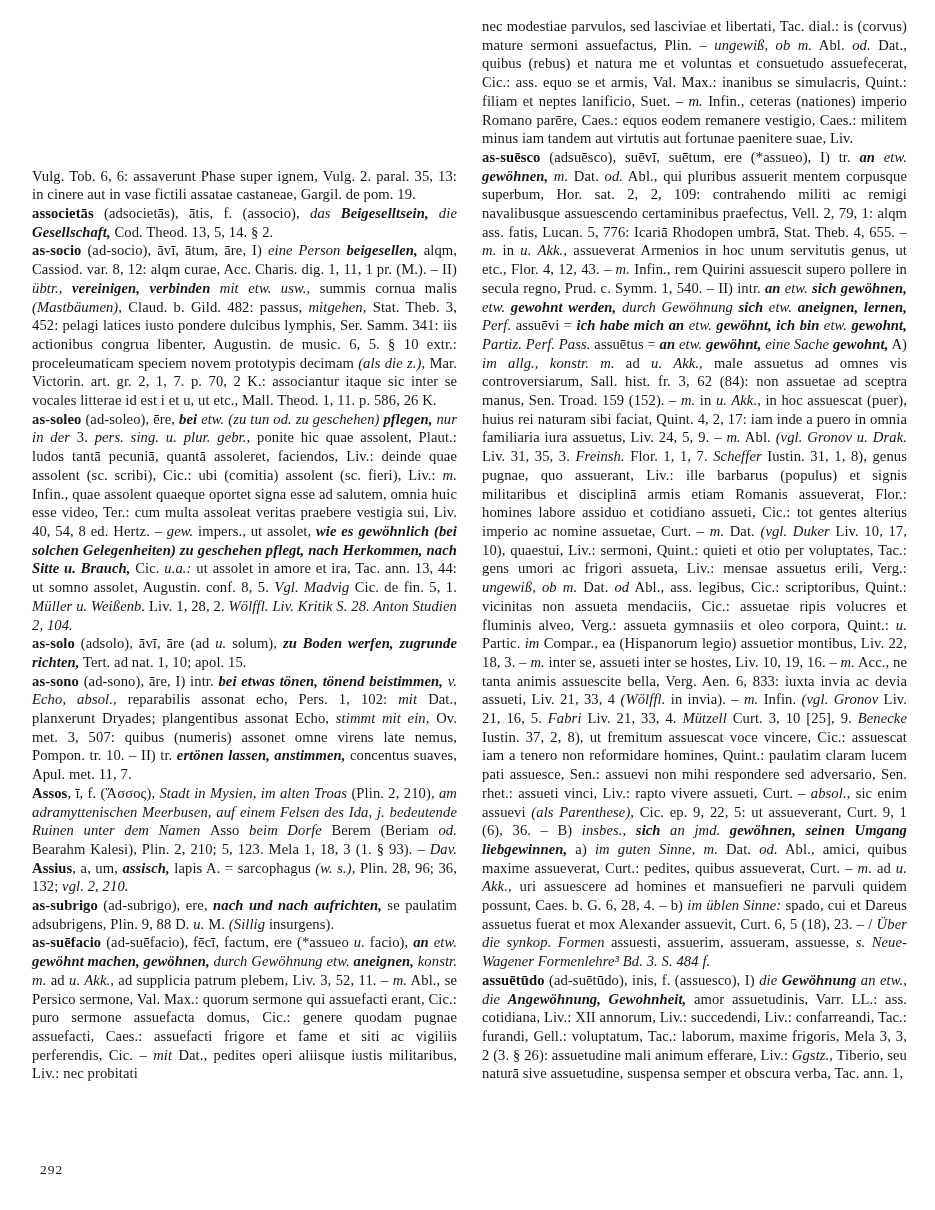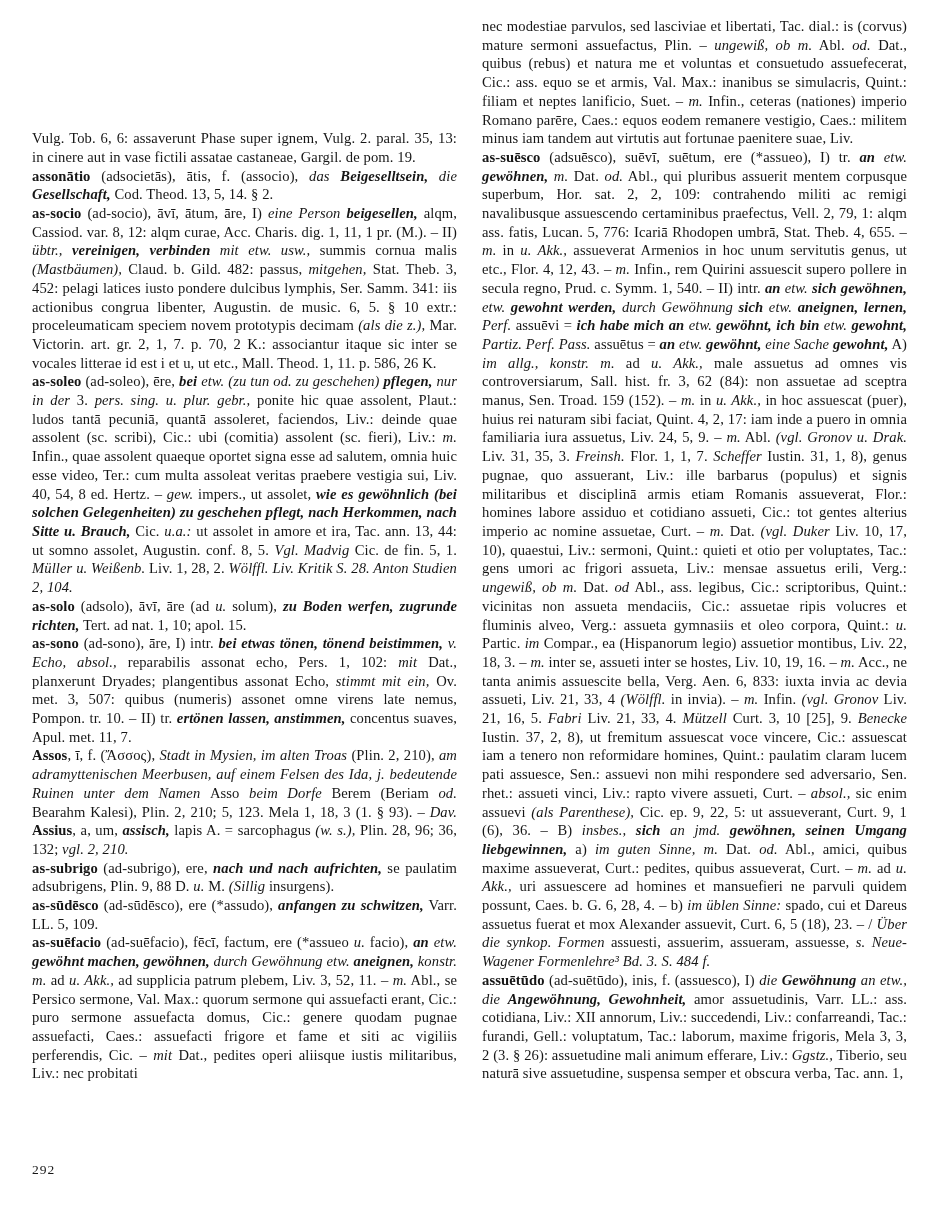--- a/index.html
+++ b/index.html
@@ -31,41 +31,40 @@
   }
   .col p.entry {
     margin: 0;
     text-indent: 0;
   }
   .b  { font-weight: bold; }
   .i  { font-style: italic; }
   .bi { font-weight: bold; font-style: italic; margin-top: 10px; }
   .pageno {
     position: absolute;
-    left: 32px;
+    left: 40px;
     bottom: 32px;
     font-size: 13.5px;
     letter-spacing: 1px;
   }
 </style>
 </head>
 <body>
 
 <div class="page">
   <div class="columns">
     <div class="col">
         <p class="entry"><span>Vulg. Tob. 6, 6: assaverunt Phase super ignem, Vulg. 2. paral. 35, 13: in cinere aut in vase fictili assatae castaneae, Gargil. de pom. 19.</span></p>
-        <p class="entry"><span class="b">assonātio</span><span> (adsocietās), ātis, f. (associo), </span><span class="i">das </span><span class="bi">Beigeselltsein,</span><span class="i"> die </span><span class="bi">Gesellschaft,</span><span> Cod. Theod. 13, 5, 14. § 2.</span></p>
+        <p class="entry"><span class="b">associetās</span><span> (adsocietās), ātis, f. (associo), </span><span class="i">das </span><span class="bi">Beigeselltsein,</span><span class="i"> die </span><span class="bi">Gesellschaft,</span><span> Cod. Theod. 13, 5, 14. § 2.</span></p>
         <p class="entry"><span class="b">as-socio</span><span> (ad-socio), āvī, ātum, āre, I) </span><span class="i">eine Person </span><span class="bi">beigesellen,</span><span> alqm, Cassiod. var. 8, 12: alqm curae, Acc. Charis. dig. 1, 11, 1 pr. (M.). – II) </span><span class="i">übtr., </span><span class="bi">vereinigen, verbinden </span><span class="i">mit etw. usw.,</span><span> summis cornua malis </span><span class="i">(Mastbäumen),</span><span> Claud. b. Gild. 482: passus, </span><span class="i">mitgehen,</span><span> Stat. Theb. 3, 452: pelagi latices iusto pondere dulcibus lymphis, Ser. Samm. 341: iis actionibus congrua libenter, Augustin. de music. 6, 5. § 10 extr.: proceleumaticam speciem novem prototypis decimam </span><span class="i">(als die z.),</span><span> Mar. Victorin. art. gr. 2, 1, 7. p. 70, 2 K.: associantur itaque sic inter se vocales litterae id est i et u, ut etc., Mall. Theod. 1, 11. p. 586, 26 K.</span></p>
         <p class="entry"><span class="b">as-soleo</span><span> (ad-soleo), ēre, </span><span class="bi">bei </span><span class="i">etw. (zu tun od. zu geschehen) </span><span class="bi">pflegen, </span><span class="i">nur in der </span><span>3. </span><span class="i">pers. sing. u. plur. gebr.,</span><span> ponite hic quae assolent, Plaut.: ludos tantā pecuniā, quantā assoleret, faciendos, Liv.: deinde quae assolent (sc. scribi), Cic.: ubi (comitia) assolent (sc. fieri), Liv.: </span><span class="i">m.</span><span> Infin., quae assolent quaeque oportet signa esse ad salutem, omnia huic esse video, Ter.: cum multa assoleat veritas praebere vestigia sui, Liv. 40, 54, 8 ed. Hertz. – </span><span class="i">gew.</span><span> impers., ut assolet, </span><span class="bi">wie es gewöhnlich (bei solchen Gelegenheiten) zu geschehen pflegt, nach Herkommen, nach Sitte u. Brauch,</span><span> Cic. </span><span class="i">u.a.:</span><span> ut assolet in amore et ira, Tac. ann. 13, 44: ut somno assolet, Augustin. conf. 8, 5. </span><span class="i">Vgl. Madvig </span><span>Cic. de fin. 5, 1. </span><span class="i">Müller u. Weißenb. </span><span>Liv. 1, 28, 2. </span><span class="i">Wölffl. Liv. Kritik S. 28. Anton Studien 2, 104.</span></p>
         <p class="entry"><span class="b">as-solo</span><span> (adsolo), āvī, āre (ad </span><span class="i">u.</span><span> solum), </span><span class="bi">zu Boden werfen, zugrunde richten,</span><span> Tert. ad nat. 1, 10; apol. 15.</span></p>
         <p class="entry"><span class="b">as-sono</span><span> (ad-sono), āre, I) intr. </span><span class="bi">bei etwas tönen, tönend beistimmen, </span><span class="i">v. Echo, absol.,</span><span> reparabilis assonat echo, Pers. 1, 102: </span><span class="i">mit </span><span>Dat., planxerunt Dryades; plangentibus assonat Echo, </span><span class="i">stimmt mit ein,</span><span> Ov. met. 3, 507: quibus (numeris) assonet omne virens late nemus, Pompon. tr. 10. – II) tr. </span><span class="bi">ertönen lassen, anstimmen,</span><span> concentus suaves, Apul. met. 11, 7.</span></p>
         <p class="entry"><span class="b">Assos</span><span>, ī, f. (Ἄσσος), </span><span class="i">Stadt in Mysien, im alten Troas </span><span>(Plin. 2, 210), </span><span class="i">am adramyttenischen Meerbusen, auf einem Felsen des Ida, j. bedeutende Ruinen unter dem Namen </span><span>Asso </span><span class="i">beim Dorfe </span><span>Berem (Beriam </span><span class="i">od.</span><span> Bearahm Kalesi), Plin. 2, 210; 5, 123. Mela 1, 18, 3 (1. § 93). – </span><span class="i">Dav. </span><span class="b">Assius</span><span>, a, um, </span><span class="bi">assisch,</span><span> lapis A. = sarcophagus </span><span class="i">(w. s.),</span><span> Plin. 28, 96; 36, 132; </span><span class="i">vgl. 2, 210.</span></p>
         <p class="entry"><span class="b">as-subrigo</span><span> (ad-subrigo), ere, </span><span class="bi">nach und nach aufrichten,</span><span> se paulatim adsubrigens, Plin. 9, 88 D. </span><span class="i">u.</span><span> M. </span><span class="i">(Sillig</span><span> insurgens).</span></p>
-        <p class="entry"><span class="b">as-sūdēsco</span><span> (ad-sūdēsco), ere (*assudo), </span><span class="bi">anfangen zu schwitzen,</span><span> Varr. LL. 5, 109.</span></p>
         <p class="entry"><span class="b">as-suēfacio</span><span> (ad-suēfacio), fēcī, factum, ere (*assueo </span><span class="i">u.</span><span> facio), </span><span class="bi">an </span><span class="i">etw. </span><span class="bi">gewöhnt machen, gewöhnen, </span><span class="i">durch Gewöhnung etw. </span><span class="bi">aneignen, </span><span class="i">konstr. m. </span><span>ad </span><span class="i">u. Akk.,</span><span> ad supplicia patrum plebem, Liv. 3, 52, 11. – </span><span class="i">m.</span><span> Abl., se Persico sermone, Val. Max.: quorum sermone qui assuefacti erant, Cic.: puro sermone assuefacta domus, Cic.: genere quodam pugnae assuefacti, Caes.: assuefacti frigore et fame et siti ac vigiliis perferendis, Cic. – </span><span class="i">mit </span><span>Dat., pedites operi aliisque iustis militaribus, Liv.: nec probitati</span></p>
       </div>
     <div class="col">
         <p class="entry"><span>nec modestiae parvulos, sed lasciviae et libertati, Tac. dial.: is (corvus) mature sermoni assuefactus, Plin. – </span><span class="i">ungewiß, ob m.</span><span> Abl. </span><span class="i">od.</span><span> Dat., quibus (rebus) et natura me et voluntas et consuetudo assuefecerat, Cic.: ass. equo se et armis, Val. Max.: inanibus se simulacris, Quint.: filiam et neptes lanificio, Suet. – </span><span class="i">m.</span><span> Infin., ceteras (nationes) imperio Romano parēre, Caes.: equos eodem remanere vestigio, Caes.: militem minus iam tandem aut virtutis aut fortunae paenitere suae, Liv.</span></p>
         <p class="entry"><span class="b">as-suēsco</span><span> (adsuēsco), suēvī, suētum, ere (*assueo), I) tr. </span><span class="bi">an </span><span class="i">etw. </span><span class="bi">gewöhnen, </span><span class="i">m.</span><span> Dat. </span><span class="i">od.</span><span> Abl., qui pluribus assuerit mentem corpusque superbum, Hor. sat. 2, 2, 109: contrahendo militi ac remigi navalibusque assuescendo certaminibus praefectus, Vell. 2, 79, 1: alqm ass. fatis, Lucan. 5, 776: Icariā Rhodopen umbrā, Stat. Theb. 4, 655. – </span><span class="i">m.</span><span> in </span><span class="i">u. Akk.,</span><span> assueverat Armenios in hoc unum servitutis genus, ut etc., Flor. 4, 12, 43. – </span><span class="i">m.</span><span> Infin., rem Quirini assuescit supero pollere in secula regno, Prud. c. Symm. 1, 540. – II) intr. </span><span class="bi">an </span><span class="i">etw. </span><span class="bi">sich gewöhnen, </span><span class="i">etw. </span><span class="bi">gewohnt werden, </span><span class="i">durch Gewöhnung </span><span class="bi">sich </span><span class="i">etw. </span><span class="bi">aneignen, lernen, </span><span class="i">Perf.</span><span> assuēvi = </span><span class="bi">ich habe mich an </span><span class="i">etw. </span><span class="bi">gewöhnt, ich bin </span><span class="i">etw. </span><span class="bi">gewohnt, </span><span class="i">Partiz. Perf. Pass.</span><span> assuētus = </span><span class="bi">an </span><span class="i">etw. </span><span class="bi">gewöhnt, </span><span class="i">eine Sache </span><span class="bi">gewohnt,</span><span> A) </span><span class="i">im allg., konstr. m. </span><span>ad </span><span class="i">u. Akk.,</span><span> male assuetus ad omnes vis controversiarum, Sall. hist. fr. 3, 62 (84): non assuetae ad sceptra manus, Sen. Troad. 159 (152). – </span><span class="i">m.</span><span> in </span><span class="i">u. Akk.,</span><span> in hoc assuescat (puer), huius rei naturam sibi faciat, Quint. 4, 2, 17: iam inde a puero in omnia familiaria iura assuetus, Liv. 24, 5, 9. – </span><span class="i">m.</span><span> Abl. </span><span class="i">(vgl. Gronov u. Drak.</span><span> Liv. 31, 35, 3. </span><span class="i">Freinsh.</span><span> Flor. 1, 1, 7. </span><span class="i">Scheffer</span><span> Iustin. 31, 1, 8), genus pugnae, quo assuerant, Liv.: ille barbarus (populus) et signis militaribus et disciplinā armis etiam Romanis assueverat, Flor.: homines labore assiduo et cotidiano assueti, Cic.: tot gentes alterius imperio ac nomine assuetae, Curt. – </span><span class="i">m.</span><span> Dat. </span><span class="i">(vgl. Duker</span><span> Liv. 10, 17, 10), quaestui, Liv.: sermoni, Quint.: quieti et otio per voluptates, Tac.: gens umori ac frigori assueta, Liv.: mensae assuetus erili, Verg.: </span><span class="i">ungewiß, ob m.</span><span> Dat. </span><span class="i">od</span><span> Abl., ass. legibus, Cic.: scriptoribus, Quint.: vicinitas non assueta mendaciis, Cic.: assuetae ripis volucres et fluminis alveo, Verg.: assueta gymnasiis et oleo corpora, Quint.: </span><span class="i">u.</span><span> Partic. </span><span class="i">im</span><span> Compar., ea (Hispanorum legio) assuetior montibus, Liv. 22, 18, 3. – </span><span class="i">m.</span><span> inter se, assueti inter se hostes, Liv. 10, 19, 16. – </span><span class="i">m.</span><span> Acc., ne tanta animis assuescite bella, Verg. Aen. 6, 833: iuxta invia ac devia assueti, Liv. 21, 33, 4 </span><span class="i">(Wölffl.</span><span> in invia). – </span><span class="i">m.</span><span> Infin. </span><span class="i">(vgl. Gronov</span><span> Liv. 21, 16, 5. </span><span class="i">Fabri</span><span> Liv. 21, 33, 4. </span><span class="i">Mützell</span><span> Curt. 3, 10 [25], 9. </span><span class="i">Benecke</span><span> Iustin. 37, 2, 8), ut fremitum assuescat voce vincere, Cic.: assuescat iam a tenero non reformidare homines, Quint.: paulatim claram lucem pati assuesce, Sen.: assuevi non mihi respondere sed adversario, Sen. rhet.: assueti vinci, Liv.: rapto vivere assueti, Curt. – </span><span class="i">absol.,</span><span> sic enim assuevi </span><span class="i">(als Parenthese),</span><span> Cic. ep. 9, 22, 5: ut assueverant, Curt. 9, 1 (6), 36. – B) </span><span class="i">insbes., </span><span class="bi">sich </span><span class="i">an jmd. </span><span class="bi">gewöhnen, seinen Umgang liebgewinnen,</span><span> a) </span><span class="i">im guten Sinne, m.</span><span> Dat. </span><span class="i">od.</span><span> Abl., amici, quibus maxime assueverat, Curt.: pedites, quibus assueverat, Curt. – </span><span class="i">m.</span><span> ad </span><span class="i">u. Akk.,</span><span> uri assuescere ad homines et mansuefieri ne parvuli quidem possunt, Caes. b. G. 6, 28, 4. – b) </span><span class="i">im üblen Sinne:</span><span> spado, cui et Dareus assuetus fuerat et mox Alexander assuevit, Curt. 6, 5 (18), 23. – / </span><span class="i">Über die synkop. Formen</span><span> assuesti, assuerim, assueram, assuesse, </span><span class="i">s. Neue-Wagener Formenlehre³ Bd. 3. S. 484 f.</span></p>
         <p class="entry"><span class="b">assuētūdo</span><span> (ad-suētūdo), inis, f. (assuesco), I) </span><span class="i">die </span><span class="bi">Gewöhnung </span><span class="i">an etw., die </span><span class="bi">Angewöhnung, Gewohnheit,</span><span> amor assuetudinis, Varr. LL.: ass. cotidiana, Liv.: XII annorum, Liv.: succedendi, Liv.: confarreandi, Tac.: furandi, Gell.: voluptatum, Tac.: laborum, maxime frigoris, Mela 3, 3, 2 (3. § 26): assuetudine mali animum efferare, Liv.: </span><span class="i">Ggstz.,</span><span> Tiberio, seu naturā sive assuetudine, suspensa semper et obscura verba, Tac. ann. 1,</span></p>
       </div>
   </div>
   <div class="pageno">292</div>
 </div>

